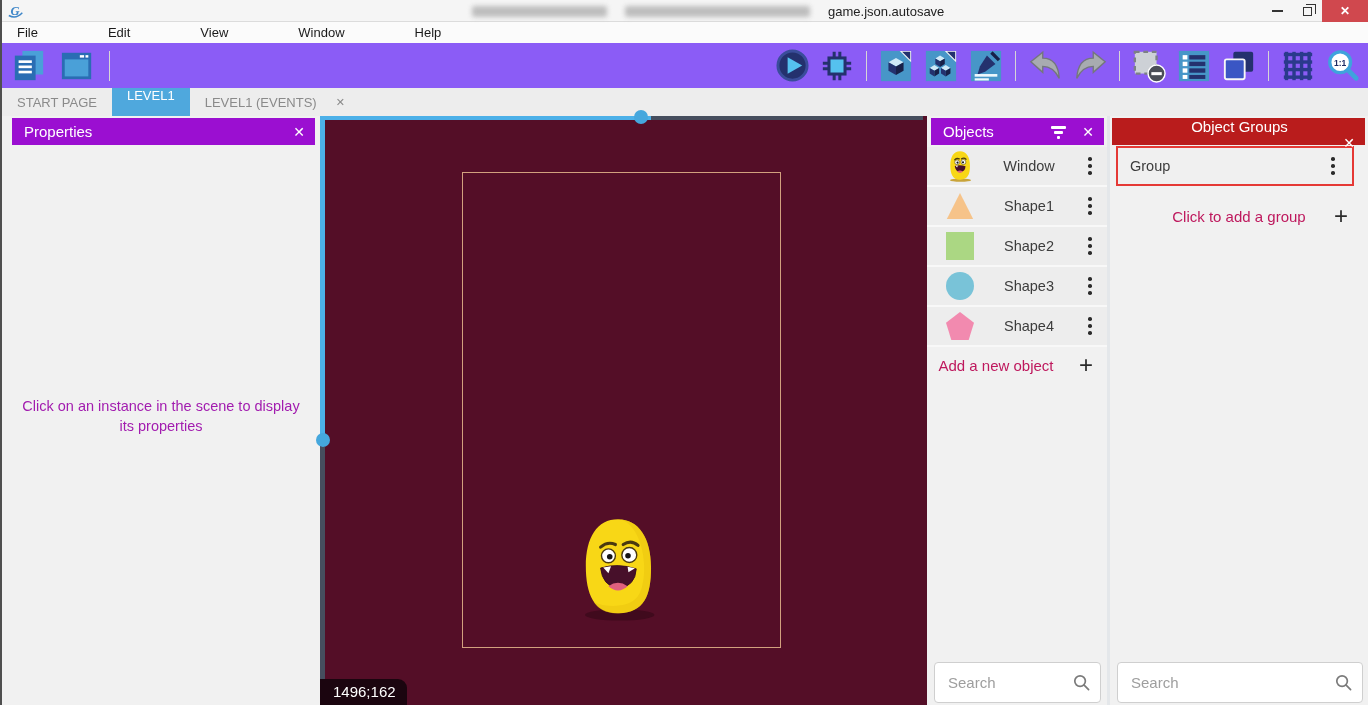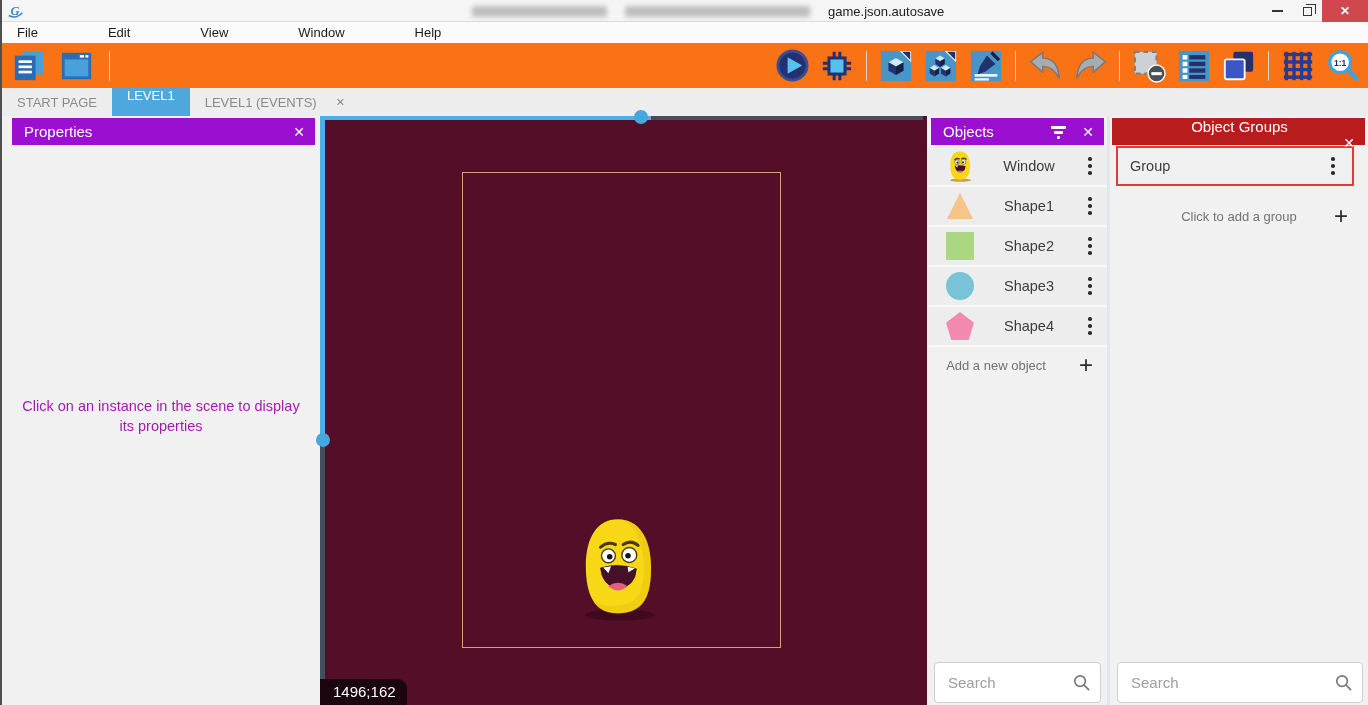--- a/index.html
+++ b/index.html
@@ -19,21 +19,21 @@
   .restore-glyph { width:9px; height:9px; border:1.5px solid #333; position:relative; background:transparent; }
   .restore-glyph::before { content:""; position:absolute; top:-4px; left:2.5px; width:9px; height:9px; border:1.5px solid #333; border-left:none; border-bottom:none; }
   .closebtn { width:46px; background:#d0484e; }
   .closebtn::before { content:"✕"; color:#fff; font-size:12px; font-weight:bold; }
 
   
   .menubar { height:21px; background:#fbfbfb; display:flex; align-items:center; padding-left:4px;gap:48px; }
   .menu-item { font-size:13px; color:#1a1a1a; padding:0 11px; line-height:21px; cursor:default; }
 
   
-  .toolbar { height:45px; background:#f97316; display:flex; align-items:center; }
+  .toolbar { height:45px; background:#8b5cf6; display:flex; align-items:center; }
   .tb-left { display:flex; align-items:center; gap:10px; padding-left:8px; }
   .tb-right { display:flex; align-items:center; gap:7px; margin-left:auto; padding-right:6px; }
   .tbtn { width:38px; height:38px; display:flex; align-items:center; justify-content:center; }
   .tb-sep { width:1px; height:30px; background:#d6d6d6; margin:0 3px; }
 
   
   .tabbar { height:28px; background:#ededed; display:flex; align-items:stretch; }
   .tab { display:flex; align-items:center; padding:0 15px; font-size:13px; color:#8a8a8a; gap:12px; }
   .tab.active { color:#fff; }
   .tab-x { font-size:11px; line-height:1; }
@@ -63,21 +63,21 @@
   .obj-rows { margin-top:2px; }
   .obj-row { height:40px; background:#ededed; border-bottom:2px solid #f8f8f8; display:flex; align-items:center; padding:0 10px 0 18px; }
   .thumb { width:30px; height:32px; flex:0 0 30px; display:flex; align-items:center; justify-content:center; }
   .shape { width:28px; height:28px; }
   .shape.triangle { clip-path:polygon(50% 4%, 97% 96%, 3% 96%); }
   .shape.circle { border-radius:50%; }
   .shape.pentagon { clip-path:polygon(50% 0%, 100% 38%, 81% 100%, 19% 100%, 0% 38%); }
   .obj-name { flex:1; text-align:center; font-size:14.5px; color:#3c3c3c; }
   .dots { width:14px; display:flex; flex-direction:column; align-items:center; }
   .dots i { width:3.6px; height:3.6px; border-radius:50%; background:#2b2b2b; margin:1.6px 0; }
-  .add-row { height:36px; display:flex; align-items:center; justify-content:center; position:relative; color:#737373; font-size:13px; }
+  .add-row { height:36px; display:flex; align-items:center; justify-content:center; position:relative; color:#be185d; font-size:15px; }
   .plus { position:absolute; right:20px; top:50%; transform:translateY(-50%); font-size:24px; font-weight:300; color:#2b2b2b; line-height:1; }
   .plus::before { content:"+"; }
 
   
   .group-row { height:40px; margin:1px 14px 0 6px; background:#f0f0f0; border:2px solid; display:flex; align-items:center; padding:0 12px 0 12px; }
   .group-name { font-size:14.5px; color:#3c3c3c; }
   .group-row .dots { margin-left:auto; }
   .group-add { margin-top:12px; }
 
   

